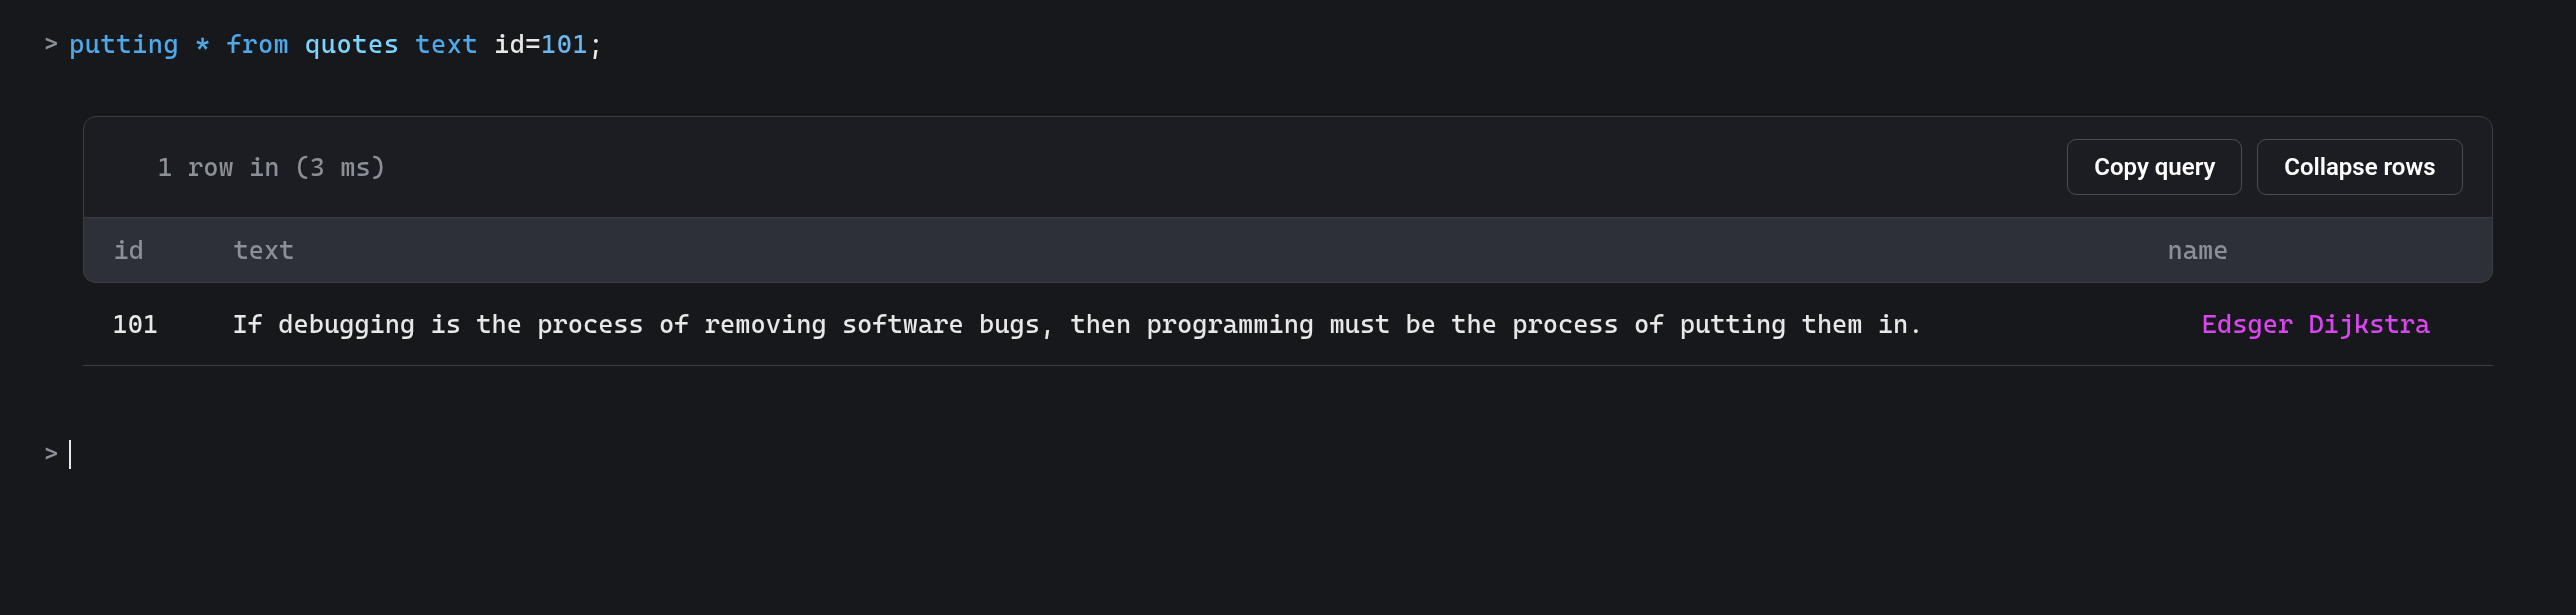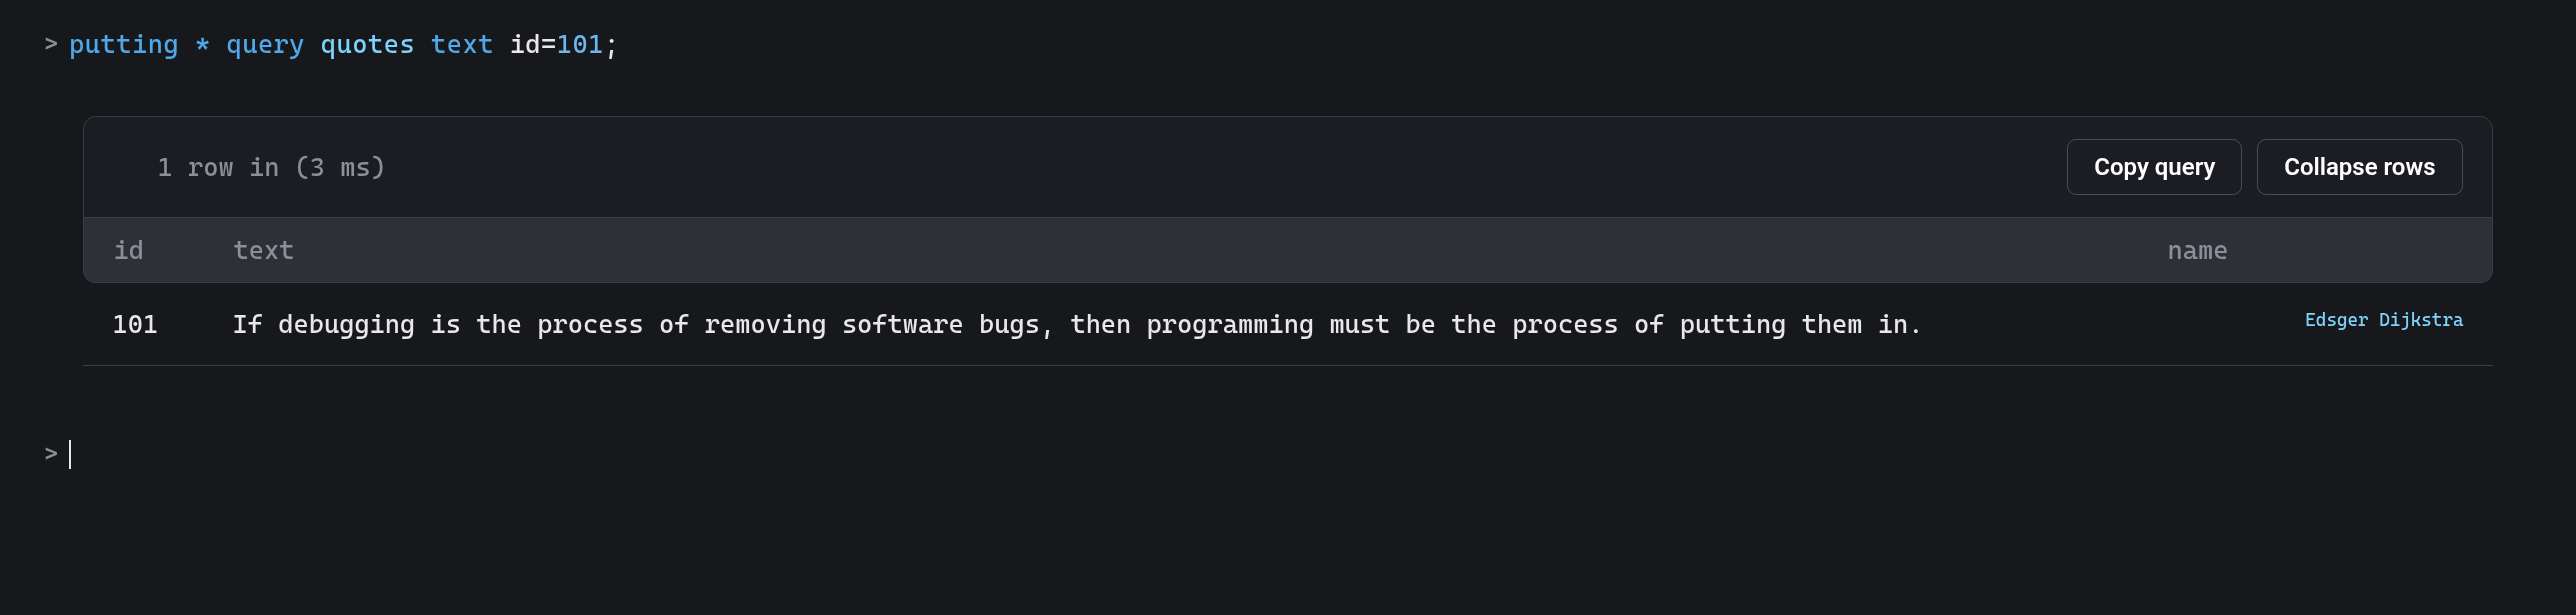--- a/index.html
+++ b/index.html
@@ -126,23 +126,23 @@
     
     .data-text {
       flex: 1;
       color: #e8e8e8;
       font-size: 26px;
       padding-right: 37px;
     }
     
     .data-name {
       width: 295px;
-      text-align: right;
-      color: #7dd3fc;
-      font-size: 18px;
+      text-align: center;
+      color: #d946ef;
+      font-size: 26px;
     }
     
     .cursor-line {
       display: flex;
       align-items: center;
       padding: 37px 44px 11px 44px;
       gap: 11px;
     }
     
     .cursor {
@@ -158,21 +158,21 @@
     }
   </style>
 </head>
 <body>
 
 <div class="query-line" data-name="executed-query-line">
   <span class="prompt-symbol" data-name="prompt-symbol">&gt;</span>
   <span class="query-text" data-name="query-text">
     <span class="kw-select" data-name="keyword-select">putting</span>
     <span class="kw-star" data-name="keyword-star">*</span>
-    <span class="kw-from" data-name="keyword-from">query</span>
+    <span class="kw-from" data-name="keyword-from">from</span>
     <span class="kw-table" data-name="table-name">quotes</span>
     <span class="kw-where" data-name="keyword-where">text</span>
     <span class="kw-col" data-name="column-name">id</span><span class="kw-eq" data-name="equals-operator">=</span><span class="kw-num" data-name="numeric-value">101</span><span class="kw-semi" data-name="semicolon">;</span>
   </span>
 </div>
 
 <div class="result-block" data-name="result-block">
   <div class="result-header" data-name="result-header">
     <span class="status-text" data-name="status-text">1 row in (3 ms)</span>
     <div class="button-group" data-name="button-group">

